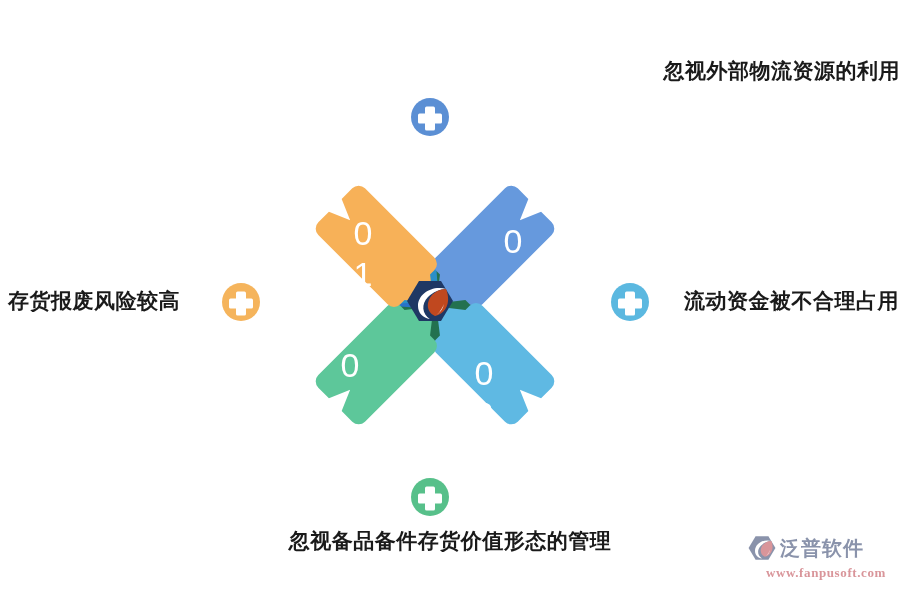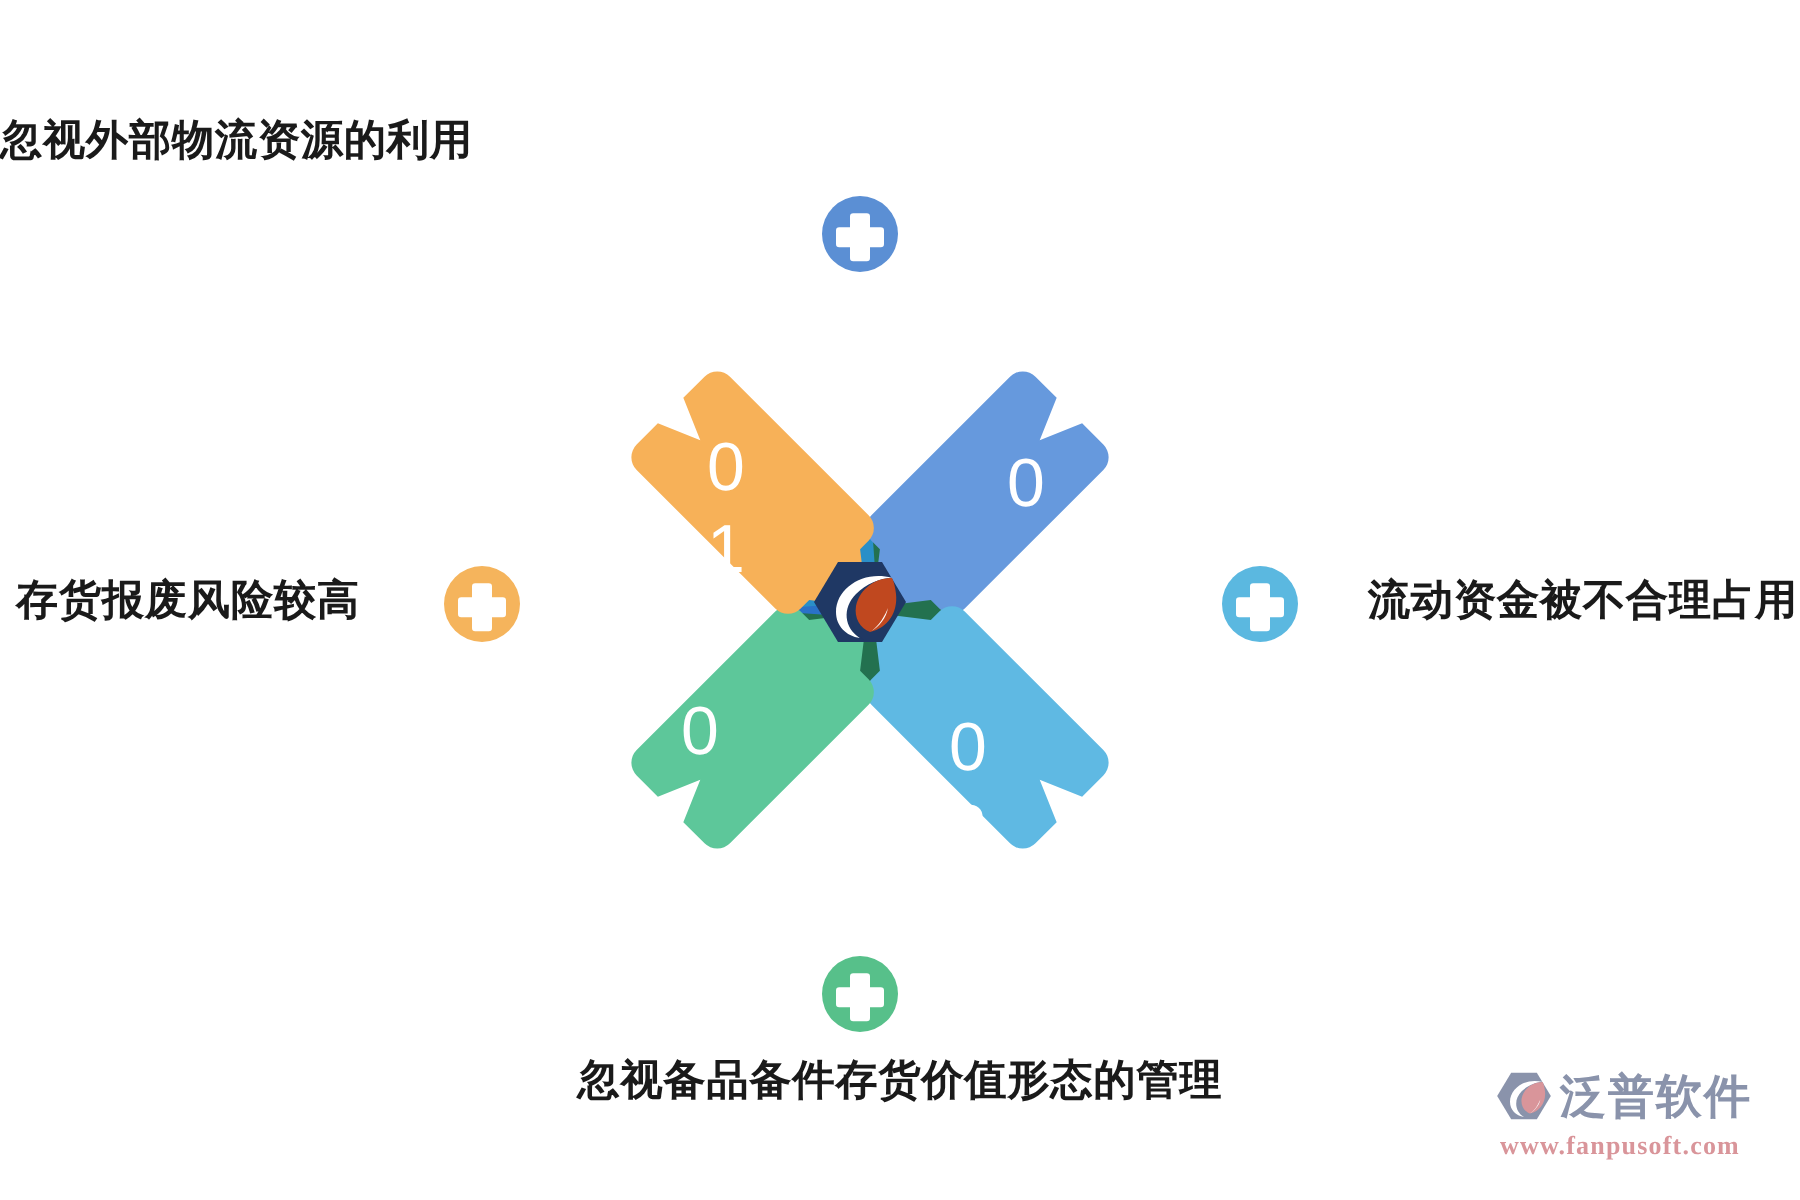--- a/index.html
+++ b/index.html
@@ -31,21 +31,21 @@
     color: #1a1a1a;
     font-size: 21px;
     line-height: 1.2;
     white-space: nowrap;
     letter-spacing: 0.5px;
   }
 
   .label-top {
     left: 0; right: 0;
     top: 58px;
-    text-align: left;
+    text-align: right;
   }
   .label-bottom {
     left: 0; right: 0;
     top: 528px;
     text-align: center;
   }
   .label-left {
     left: 8px;
     top: 288px;
   }
@@ -104,33 +104,33 @@
     align-items: flex-start;
   }
   .wm-row {
     display: flex;
     align-items: center;
     gap: 4px;
   }
   .wm-mark { width: 28px; height: 28px; }
   .wm-mark svg { display: block; }
   .wm-name {
-    font-size: 23px;
+    font-size: 20px;
     font-weight: bold;
     color: #8a93ab;
     letter-spacing: 1px;
     line-height: 1;
     text-align: right;
   }
   .wm-url {
     font-size: 13px;
     font-weight: bold;
     color: #d9959a;
     letter-spacing: 0.6px;
-    margin-left: 2px;
+    margin-left: 18px;
     margin-top: 3px;
     font-family: "Liberation Serif", "DejaVu Serif", serif;
   }
 </style>
 </head>
 <body>
 
 <div id="stage">
 
   <div class="label-text label-top">忽视外部物流资源的利用</div>

